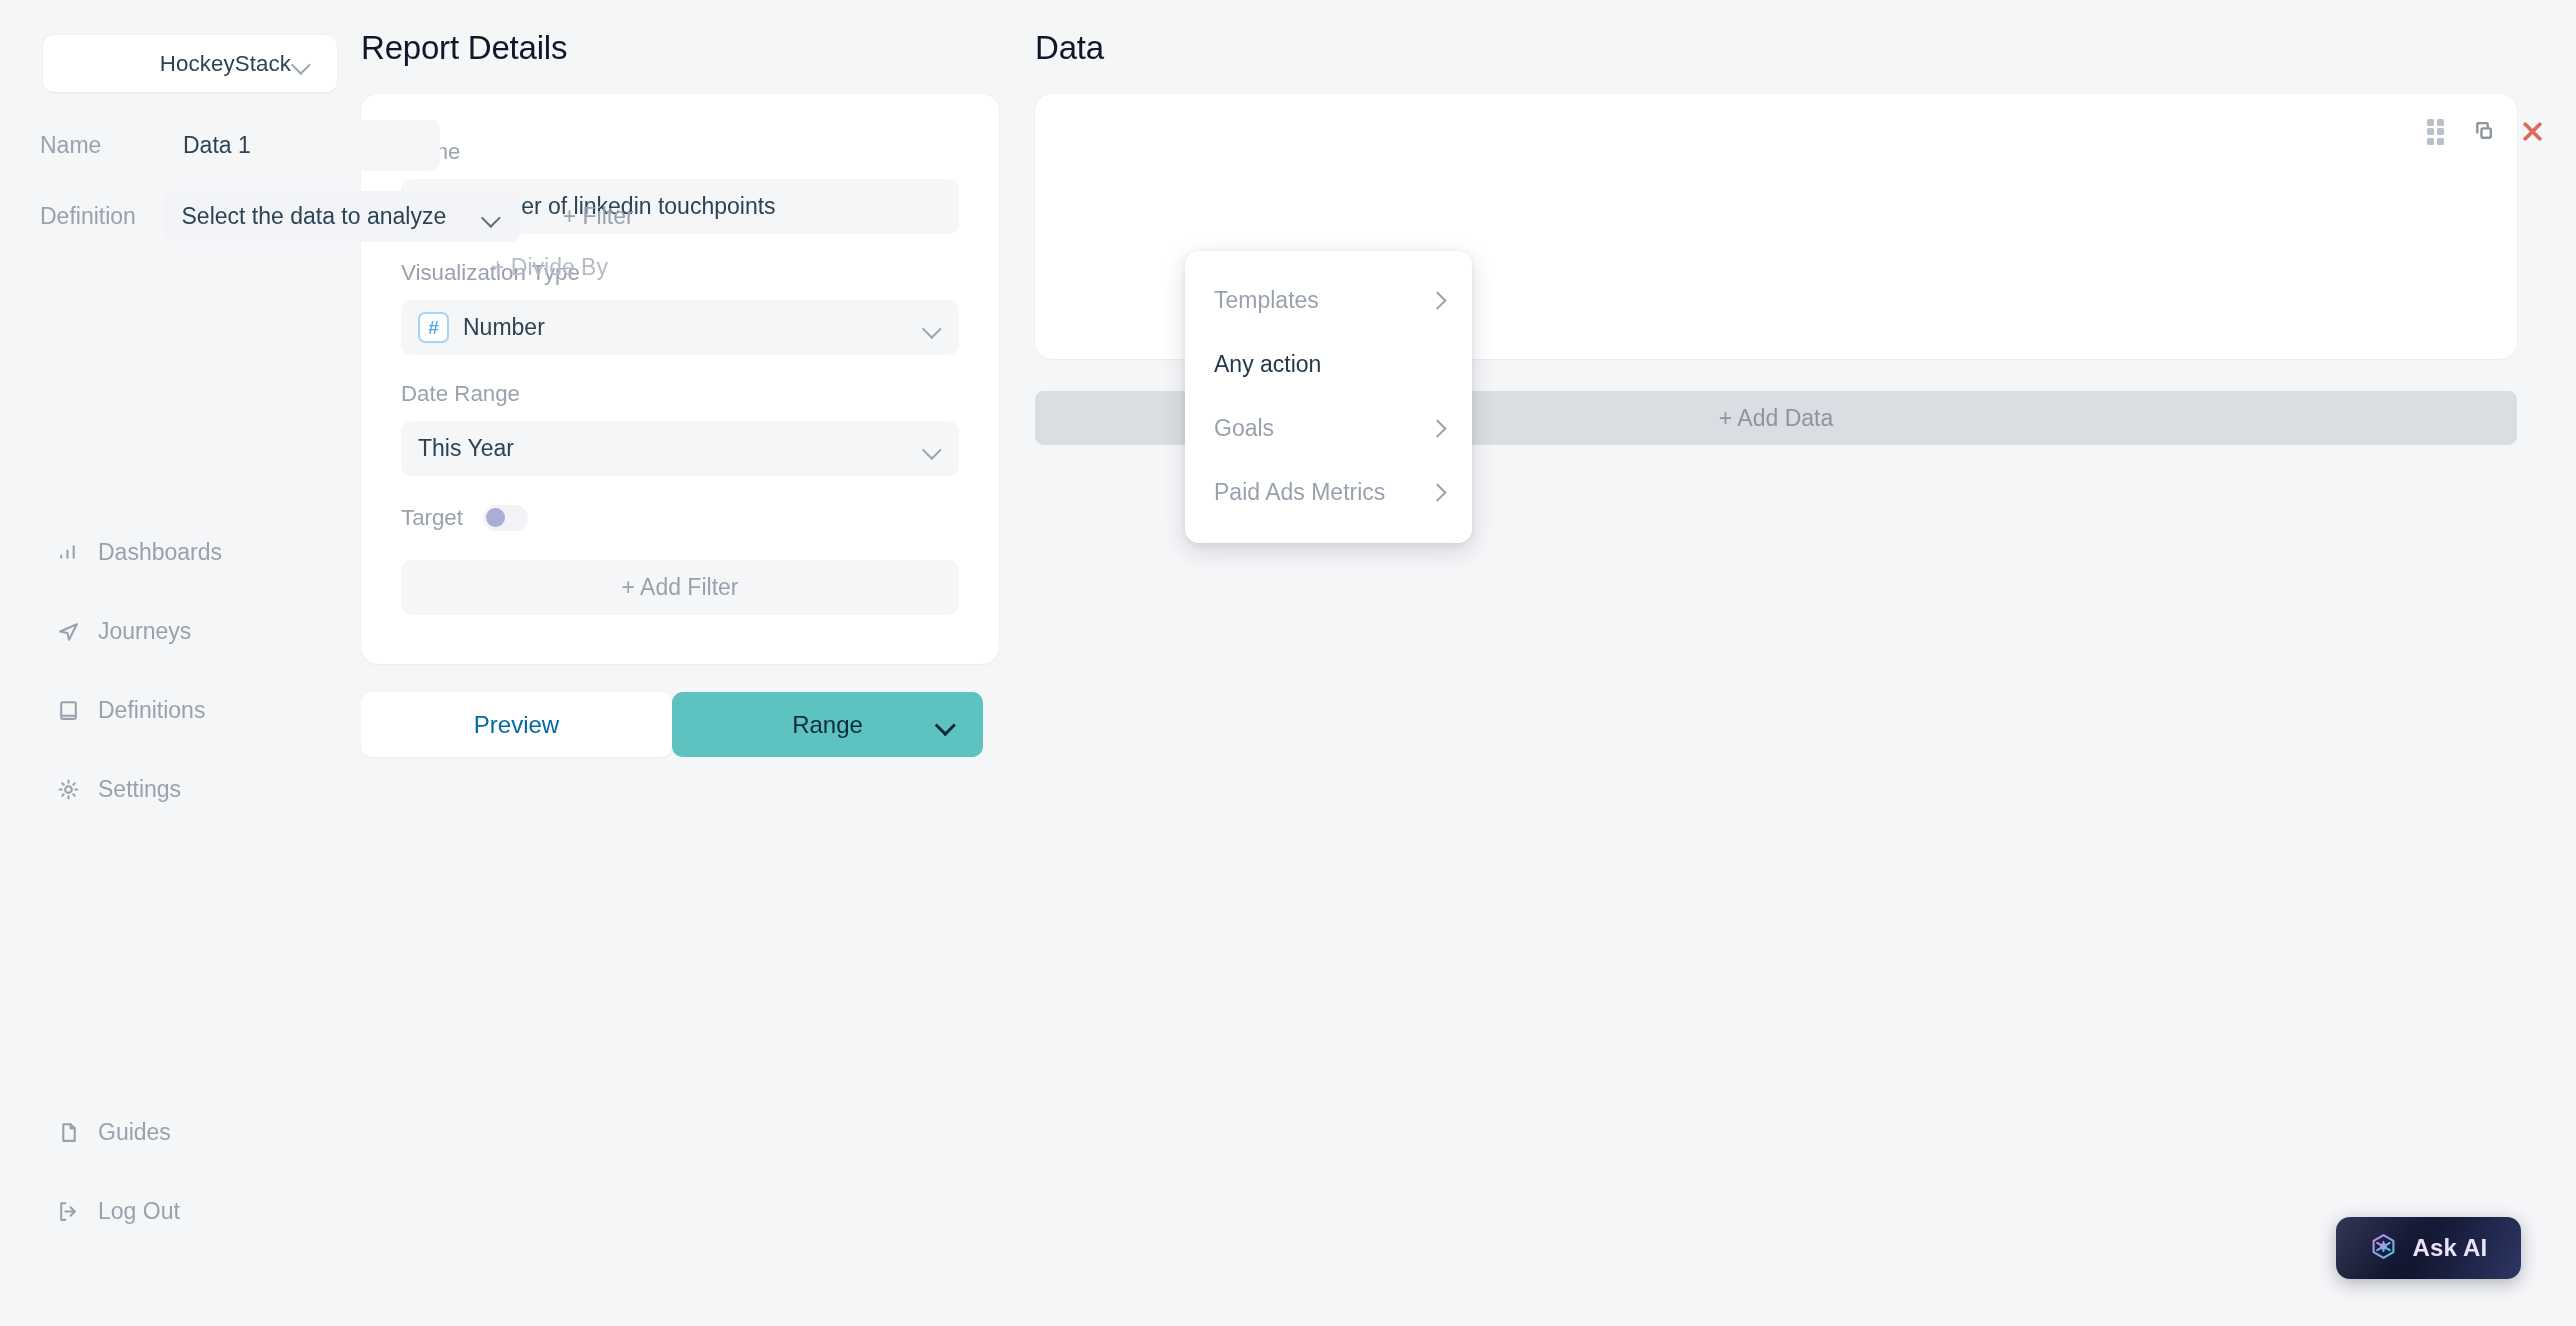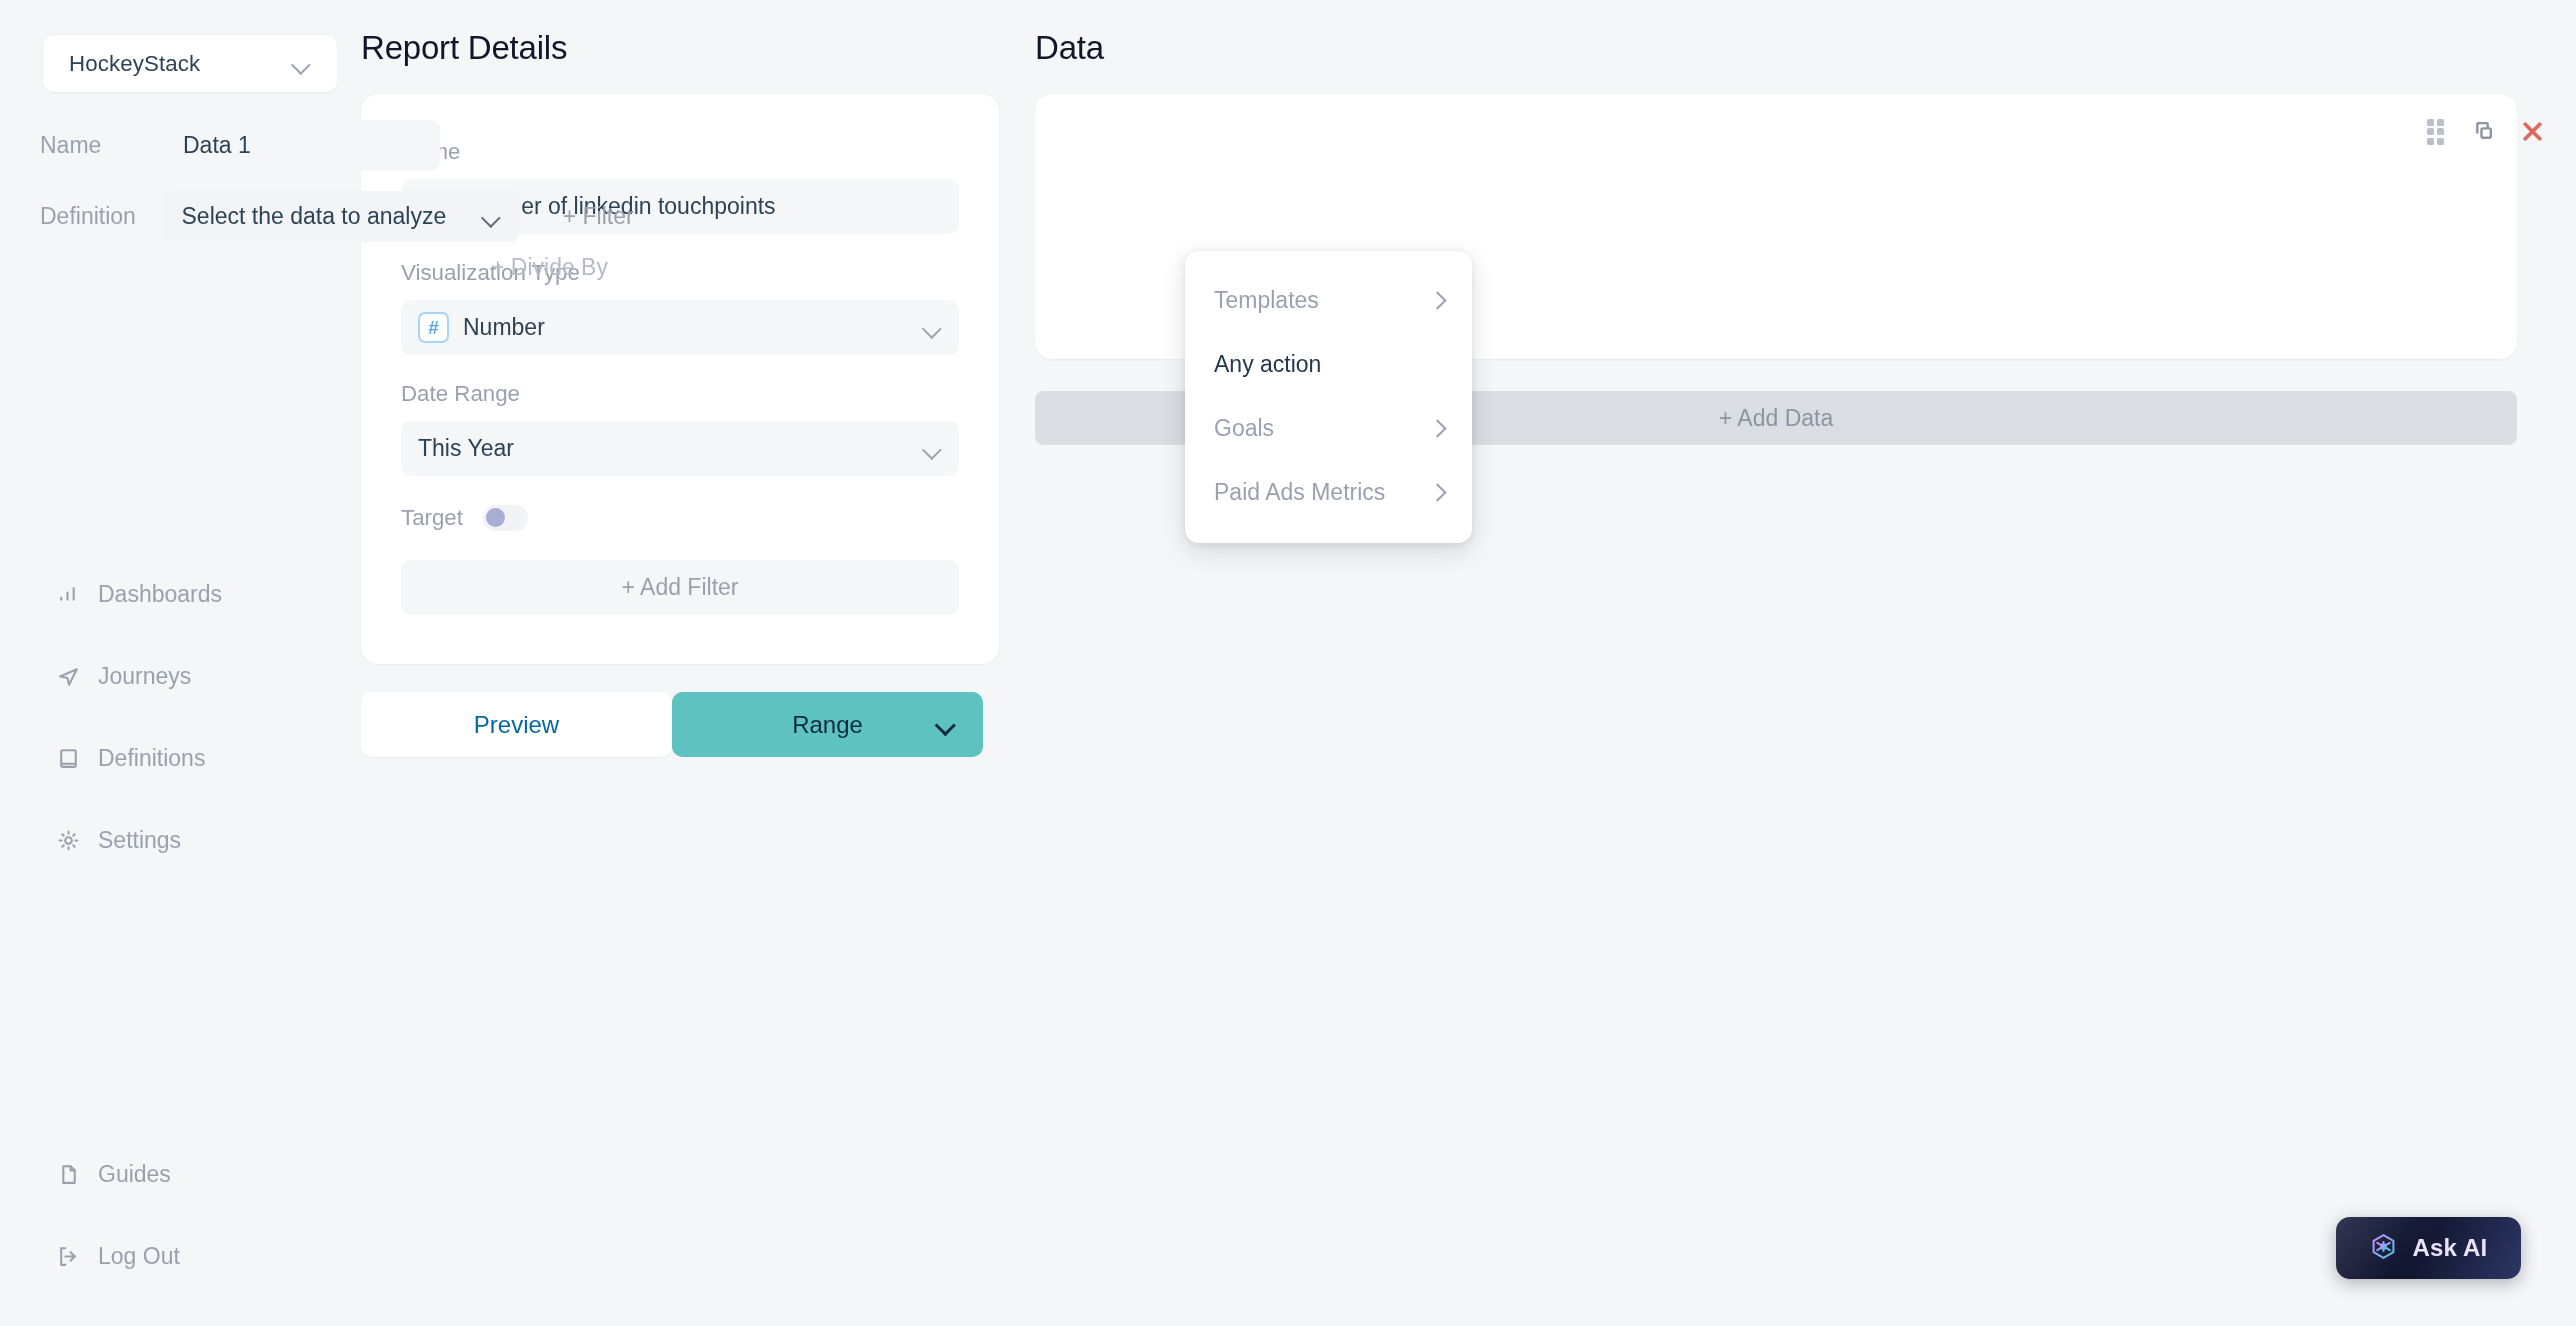--- a/index.html
+++ b/index.html
@@ -9,37 +9,37 @@
     font-family: "Liberation Sans", sans-serif;
     overflow: hidden;
   }
   .app { position: relative; width: 2576px; height: 1327px; }
 
   
   .sidebar { position: absolute; left: 0; top: 0; width: 361px; height: 1327px; background: #f5f6f8; }
   .workspace-switcher {
     position: absolute; left: 43px; top: 35px; width: 294px; height: 57px;
     background: #ffffff; border-radius: 10.8px; display: flex; align-items: center;
-    justify-content: space-between; padding: 0 26px;
+    justify-content: flex-end; padding: 0 26px;
     box-shadow: 0 0.8px 2.3px rgba(16,24,40,.06);
     cursor: pointer;
   }
   .workspace-name { font-size: 22.3px; color: #2c4356; letter-spacing: 0.1px; }
   .chev { display: inline-block; width: 20px; height: 20px; position: relative; }
   .chev::before {
     content: ""; position: absolute; left: 3.1px; top: 4.6px; width: 11.6px; height: 11.6px;
     border-right: 2.3px solid #9aa3b2; border-bottom: 2.3px solid #9aa3b2;
     transform: rotate(45deg);
   }
   .nav-group { position: absolute; left: 55px; }
   .nav-main { top: 532px; }
   .nav-bottom { top: 1112px; }
   .nav-item {
     display: flex; align-items: center; gap: 17px; height: 40px;
-    margin-bottom: 39px; cursor: pointer; color: #9aa1ae; margin-top: 42px;
+    margin-bottom: 39px; cursor: pointer; color: #9aa1ae;
   }
   .nav-item .label { font-size: 23px; color: #9aa1ae; }
   .nav-icon { width: 26px; height: 26px; display: flex; align-items: center; justify-content: center; }
   .nav-icon svg { width: 25px; height: 25px; stroke: #9aa1ae; fill: none; stroke-width: 2; stroke-linecap: round; stroke-linejoin: round; }
 
   
   .col-title { position: absolute; font-size: 33px; color: #10172a; font-weight: 400; letter-spacing: -0.2px; }
   #report-title { left: 361px; top: 29px; }
   #data-title { left: 1035px; top: 29px; }
 

